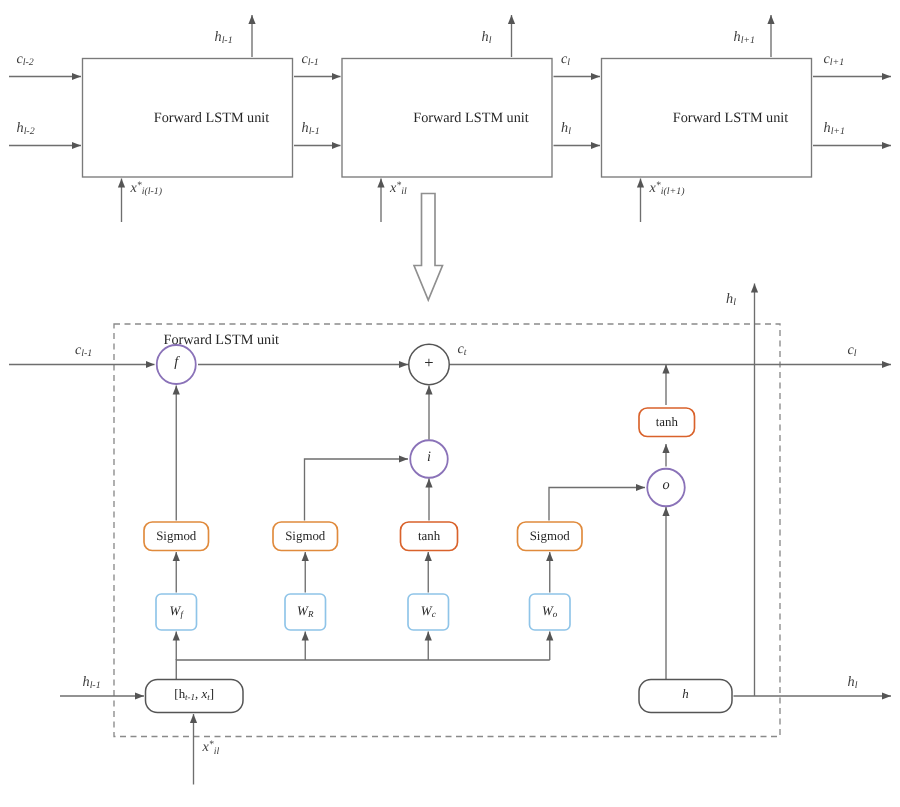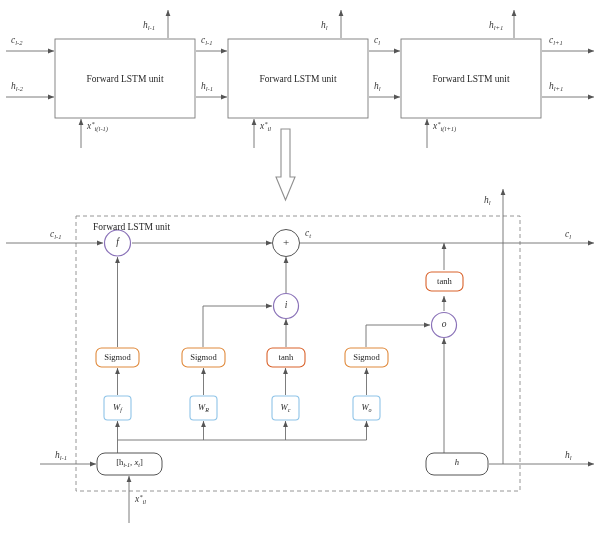--- a/index.html
+++ b/index.html
@@ -46,20 +46,21 @@
     vertical-align: 0.45em;
   }
   .unit-text {
     position: absolute;
     font-family: "Liberation Serif", "DejaVu Serif", serif;
     font-size: 9.5px;
     font-style: normal;
     color: #262626;
     white-space: nowrap;
     text-align: center;
+    margin-left: 16px;
   }
   .box-text {
     position: absolute;
     font-family: "Liberation Serif", "DejaVu Serif", serif;
     font-size: 8.6px;
     color: #262626;
     white-space: nowrap;
     text-align: center;
     line-height: 1;
   }

